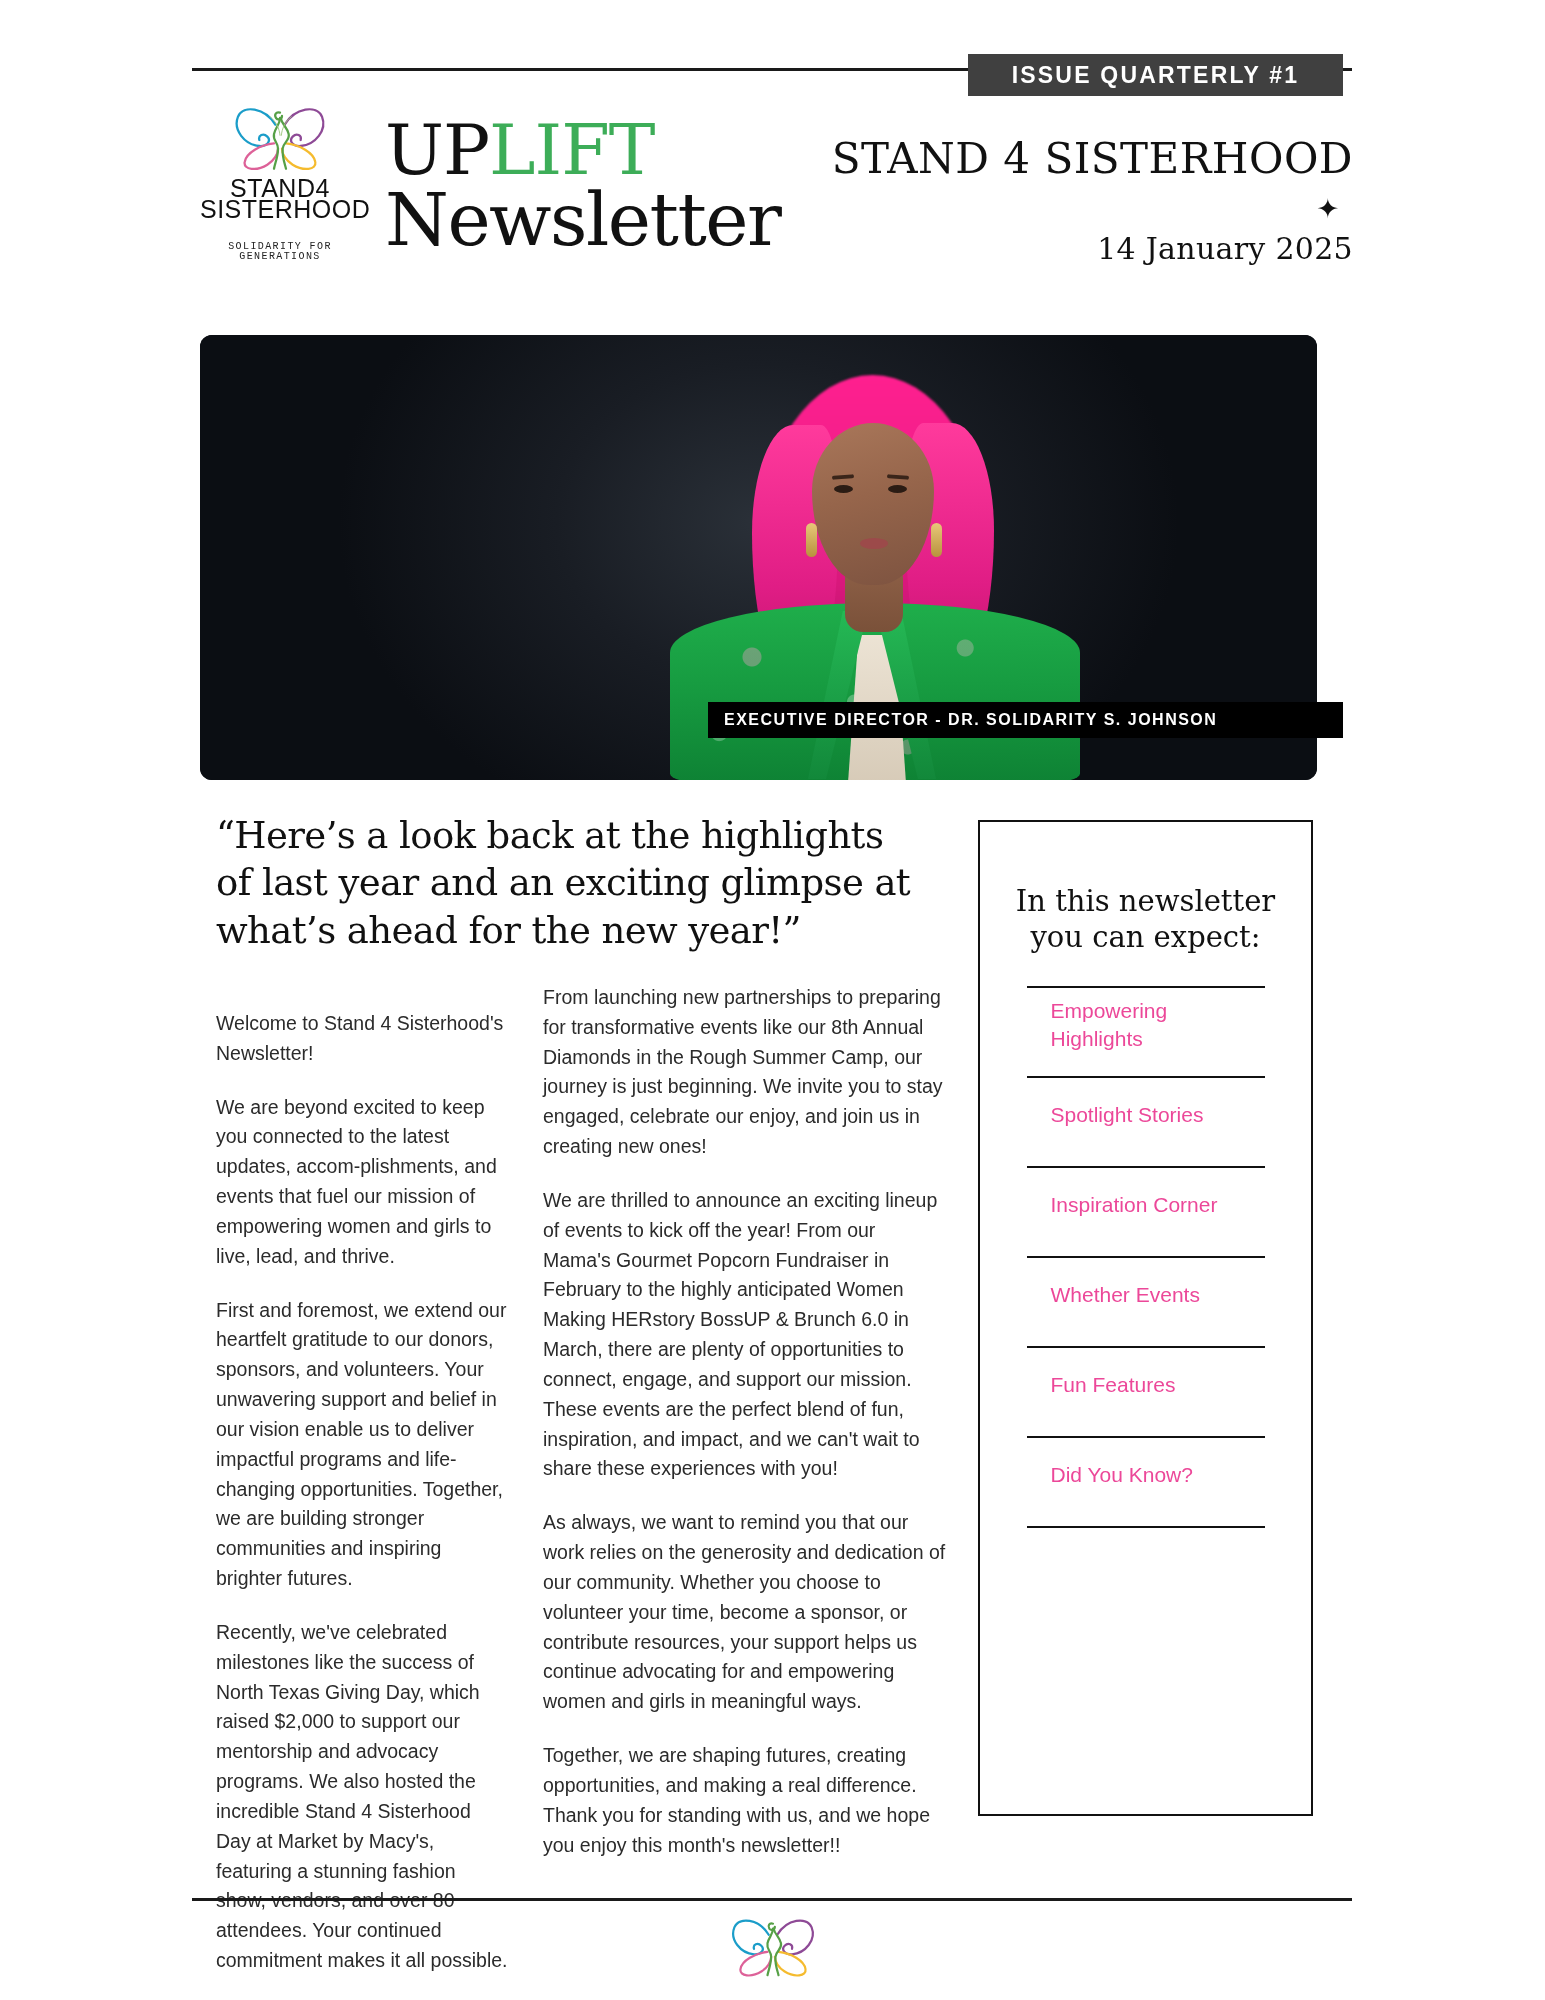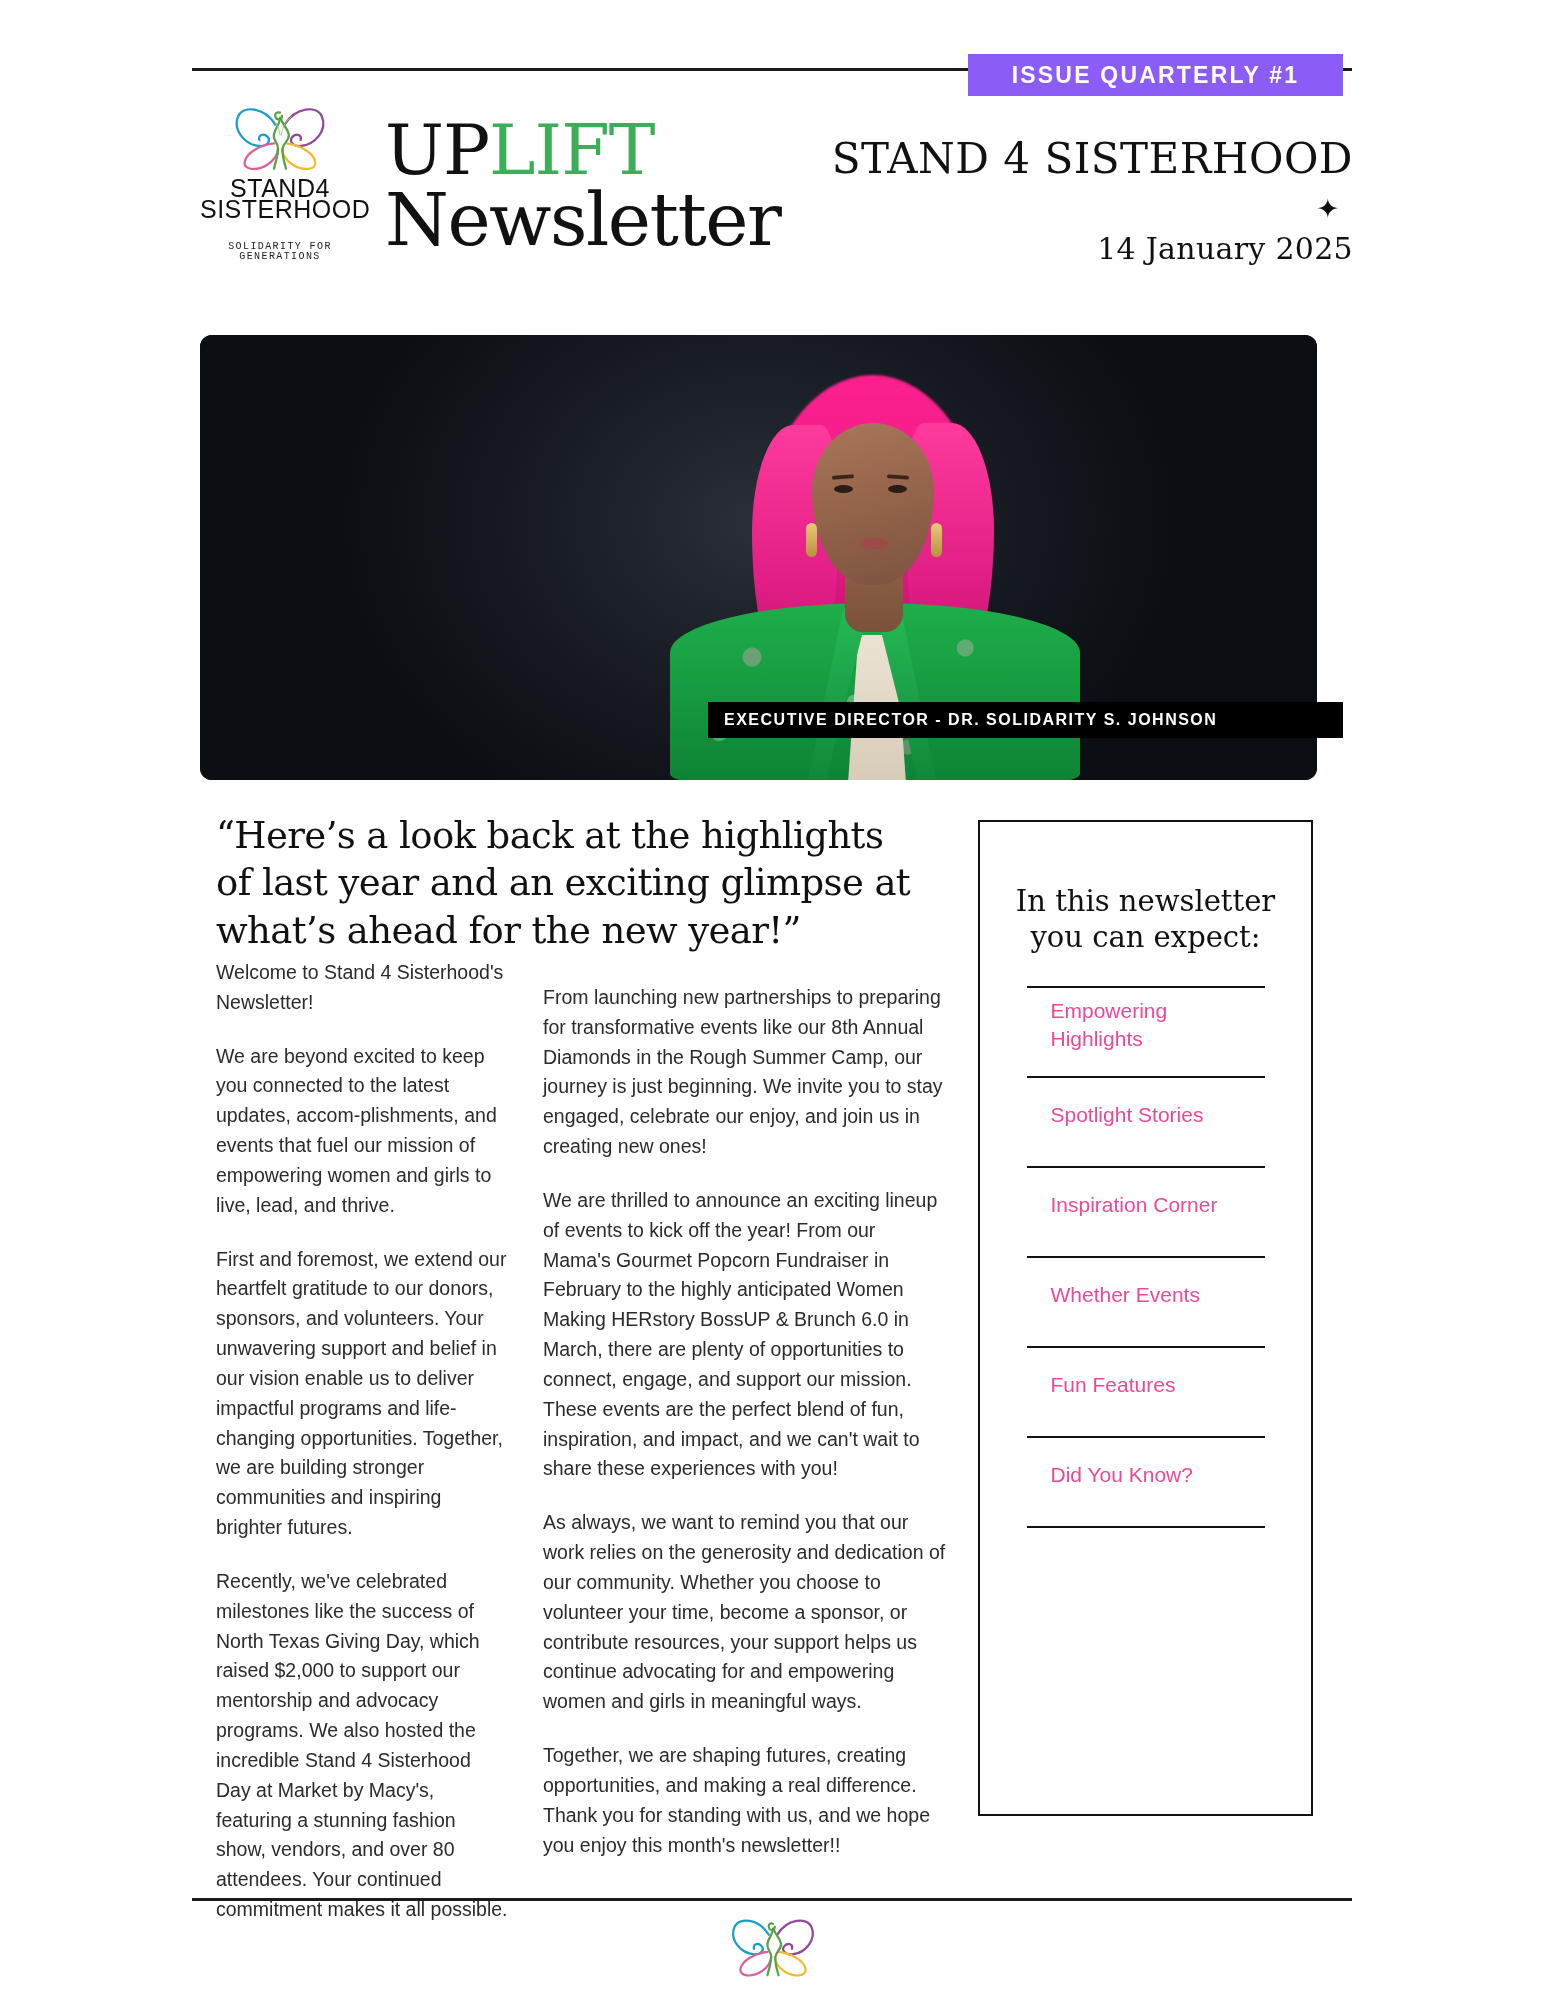--- a/index.html
+++ b/index.html
@@ -25,21 +25,21 @@
     width: 1160px;
     height: 3px;
     background: #1a1a1a;
   }
   .issue-badge {
     position: absolute;
     left: 968px;
     top: 54px;
     width: 375px;
     height: 42px;
-    background: #8b5cf6;
+    background: #404040;
     color: #ffffff;
     display: flex;
     align-items: center;
     justify-content: center;
     font-family: "Liberation Sans", sans-serif;
     font-weight: bold;
     font-size: 23px;
     letter-spacing: 2.2px;
   }
 
@@ -272,21 +272,21 @@
 
   
   .col {
     position: absolute;
     font-family: "Liberation Sans", sans-serif;
     font-size: 19.5px;
     line-height: 1.53;
     color: #2b2b2b;
   }
   .col p { margin: 0 0 24px 0; }
-  .col-left  { left: 216px; top: 958px; width: 292px; }
+  .col-left  { left: 216px; top: 1009px; width: 292px; }
   .col-mid   { left: 543px; top: 983px; width: 405px; }
 
   
   .sidebar {
     position: absolute;
     left: 978px;
     top: 820px;
     width: 335px;
     height: 996px;
     border: 2px solid #111111;

